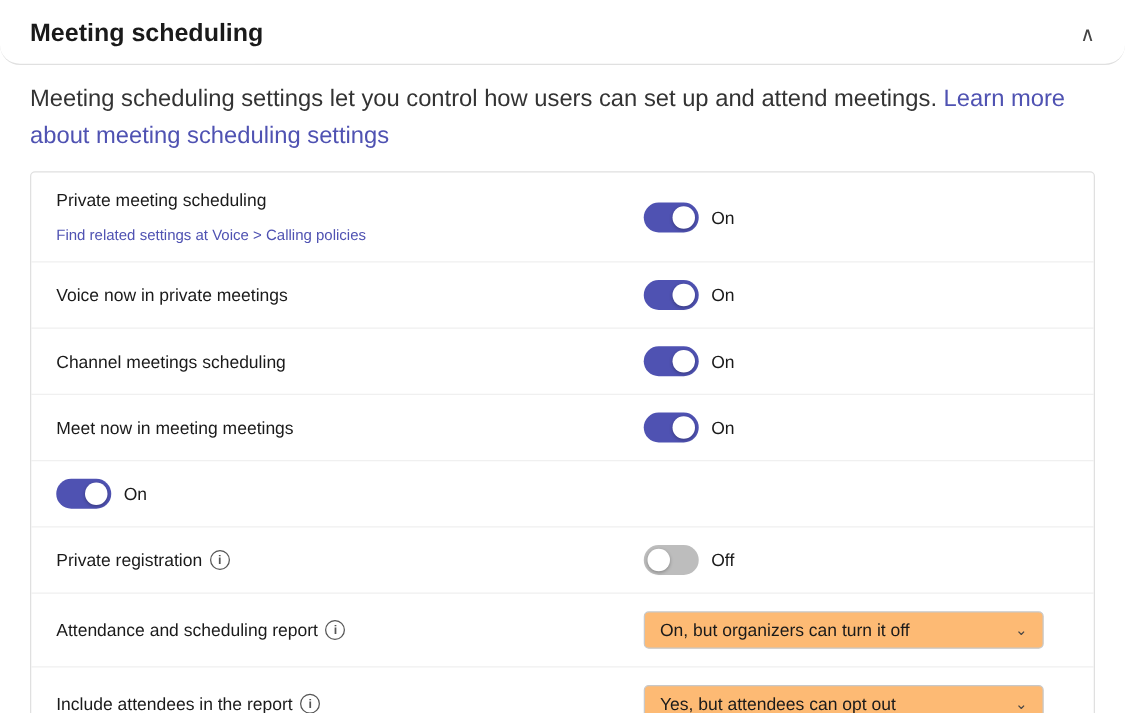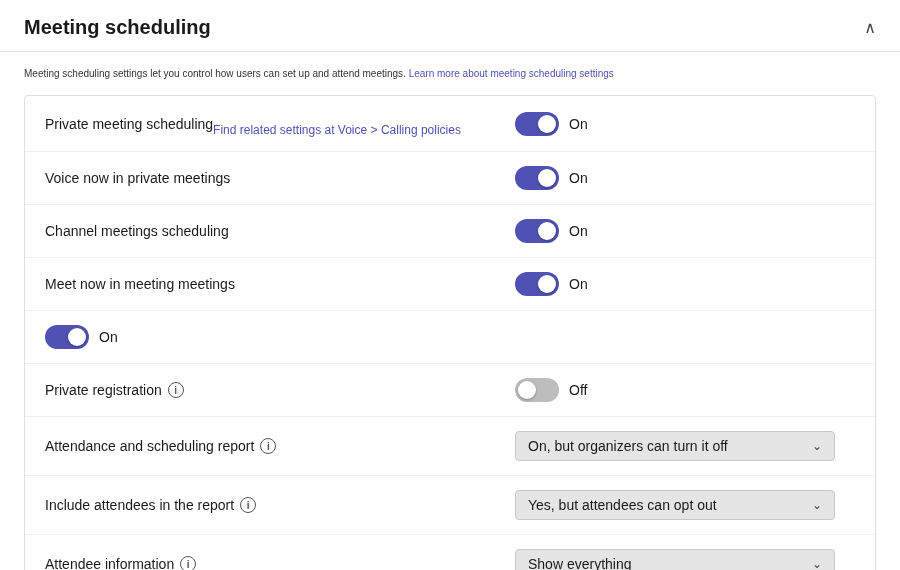--- a/index.html
+++ b/index.html
@@ -14,35 +14,36 @@
       min-height: 570px;
       background: #fff;
       padding: 0;
     }
     .header {
       display: flex;
       justify-content: space-between;
       align-items: center;
       padding: 16px 24px 12px 24px;
       border-bottom: 1px solid #e0e0e0;
+      border-radius: 16px;
     }
     .header-title {
       font-size: 20px;
       font-weight: 600;
       color: #1a1a1a;
     }
     .collapse-icon {
       cursor: pointer;
       font-size: 16px;
       color: #444;
       user-select: none;
     }
     .description {
       padding: 14px 36px 14px 24px;
-      font-size: 10px;
+      font-size: 19px;
       color: #333;
       line-height: 1.5;
     }
     .description a {
       color: #4f52b2;
       text-decoration: none;
     }
     .settings-panel {
       margin: 0 24px 16px 24px;
       border: 1px solid #e0e0e0;
@@ -55,21 +56,21 @@
       padding: 14px 20px;
       border-bottom: 1px solid #f0f0f0;
       min-height: 52px;
     }
     .setting-row:last-child {
       border-bottom: none;
     }
     .setting-label-group {
       flex: 1;
       display: flex;
-      flex-direction: row;
+      flex-direction: column;
     }
     .setting-label {
       font-size: 14px;
       color: #1a1a1a;
       display: flex;
       align-items: center;
       gap: 6px;
     }
     .sub-label {
       font-size: 12px;
@@ -135,21 +136,21 @@
     
     .dropdown {
       display: flex;
       align-items: center;
       justify-content: space-between;
       border: 1px solid #c8c8c8;
       border-radius: 4px;
       padding: 6px 12px;
       width: 320px;
       cursor: pointer;
-      background: #e5e5e5;
+      background: #fdba74;
       font-size: 14px;
       color: #1a1a1a;
       user-select: none;
     }
     .dropdown-text {
       flex: 1;
     }
     .dropdown-arrow {
       font-size: 12px;
       color: #444;

